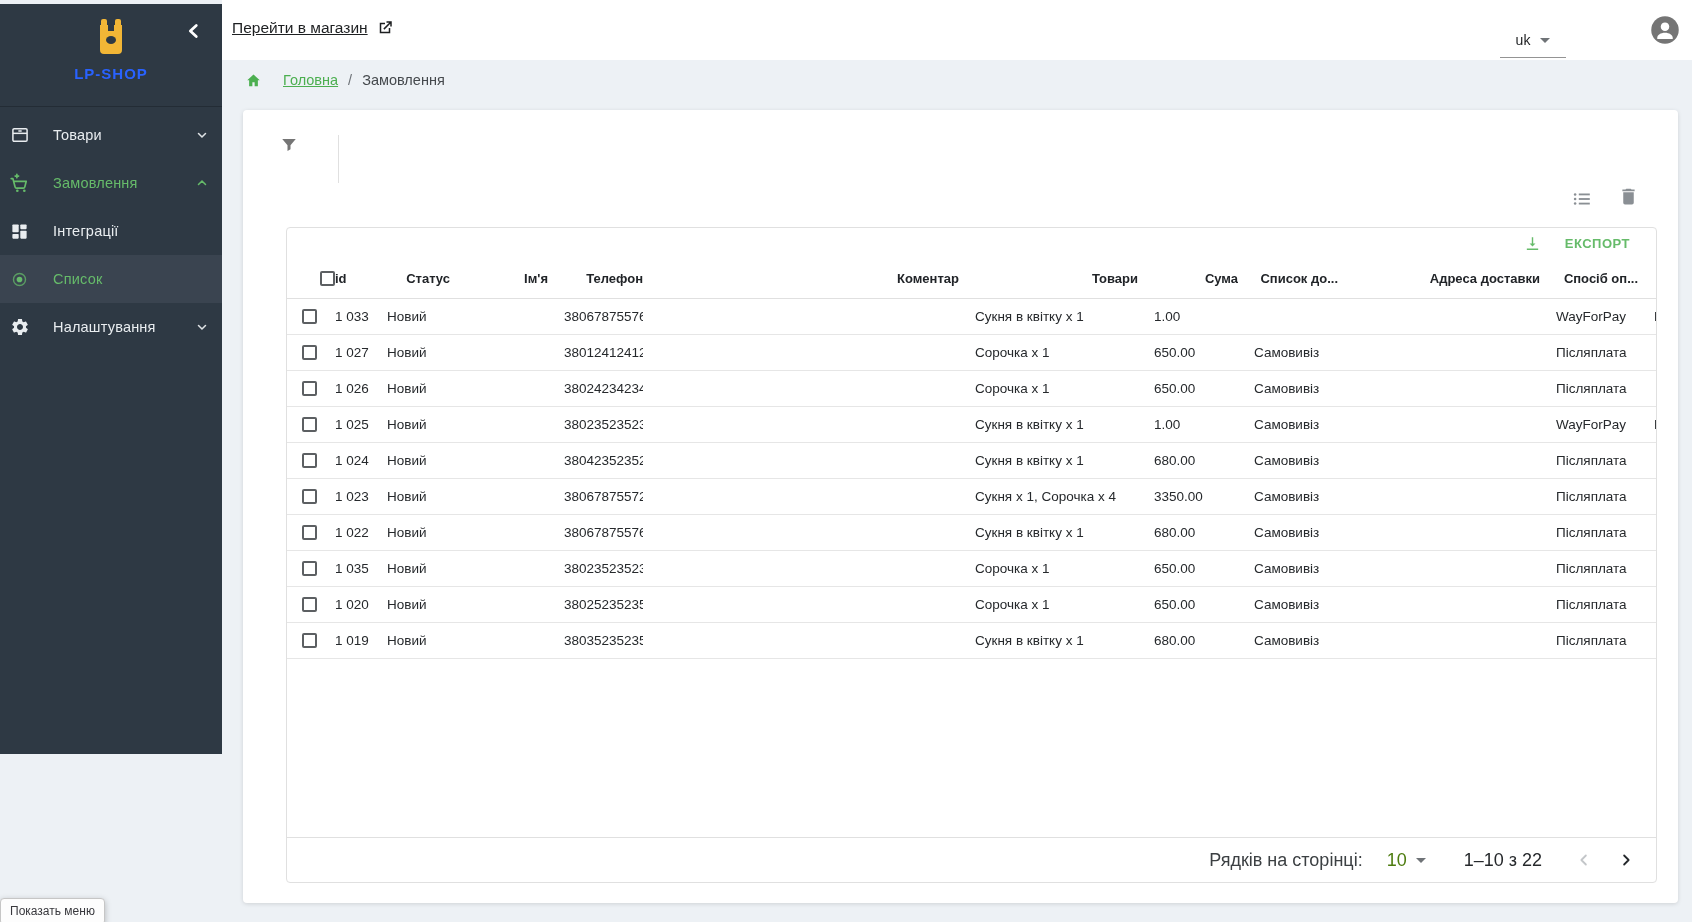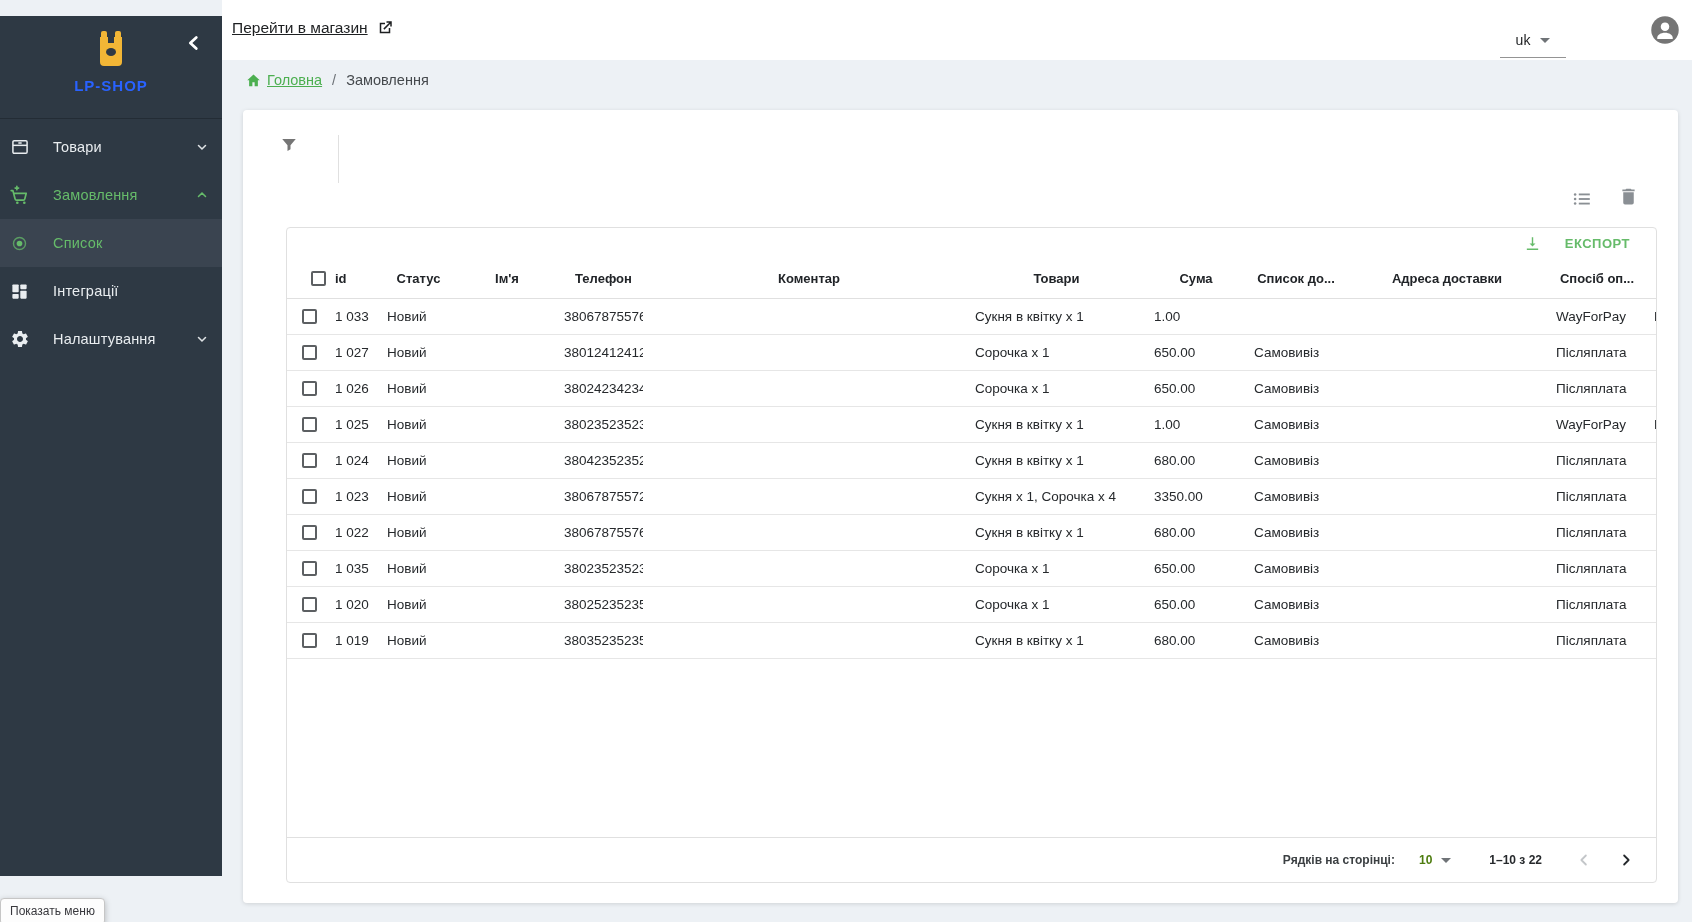--- a/index.html
+++ b/index.html
@@ -1,20 +1,20 @@
 <!DOCTYPE html>
 <html><head>
 <meta charset="utf-8">
 <style>
   * { margin:0; padding:0; box-sizing:border-box; }
   html,body { width:1692px; height:922px; overflow:hidden; }
   body { font-family:"Liberation Sans", sans-serif; background:#edf1f5; position:relative; }
 
   
-  #sidebar { position:absolute; left:0; top:16px; width:222px; height:860px; background:#2e3944; z-index:2; }
+  #sidebar { position:absolute; left:0; top:4px; width:222px; height:750px; background:#2e3944; z-index:2; }
   #collapse-btn { position:absolute; right:16px; top:16px; width:24px; height:24px; background:none; border:none; cursor:pointer; color:#fff; }
   #logo-block { padding-top:14px; text-align:center; border-bottom:1px solid rgba(0,0,0,0.22); padding-bottom:24px; }
   #logo-text { margin-top:5px; font-size:15px; font-weight:bold; letter-spacing:1px; color:#2962ff; }
   #nav { margin-top:4px; }
   .nav-item { position:relative; height:48px; display:flex; align-items:center; padding-left:9px; color:#e9edf0; font-size:14.5px; cursor:pointer; }
   .nav-item .mi { width:21px; height:21px; flex:0 0 21px; display:flex; align-items:center; justify-content:center; }
   .nav-item .lbl { margin-left:23px; letter-spacing:.2px; }
   .nav-item .chev { position:absolute; right:13px; top:17px; width:14px; height:14px; }
   .nav-item.green { color:#66bb6a; }
   .nav-item.active-sub { background:#3a4450; color:#66bb6a; }
@@ -22,45 +22,45 @@
 
   
   #topbar { position:absolute; left:222px; top:0; width:1470px; height:60px; background:#fff; z-index:1; }
   #shop-link { position:absolute; left:10px; top:19px; font-size:15.5px; color:#1d1f21; text-decoration:underline; display:flex; align-items:center; gap:8px; cursor:pointer; }
   #lang-select { position:absolute; right:126px; top:18px; width:66px; text-align:center; border-bottom:1px solid #949494; padding-bottom:9px; cursor:pointer; font-size:14px; color:#1d1f21;margin-top:14px; }
   #lang-caret { display:inline-block; margin-left:10px; width:0; height:0; border-left:5px solid transparent; border-right:5px solid transparent; border-top:5px solid #6f7377; vertical-align:2px; }
   #avatar { position:absolute; right:12px; top:15px; width:30px; height:30px; cursor:pointer; }
 
   
   #breadcrumb { position:absolute; left:246px; top:72px; display:flex; align-items:center; gap:10px; font-size:14.5px; z-index:1; }
-  #breadcrumb .home-link { color:#4caf50; display:flex; align-items:center; gap:6px; cursor:pointer; }
+  #breadcrumb .home-link { color:#4caf50; display:flex; align-items:center; gap:22px; cursor:pointer; }
   #breadcrumb .home-label { text-decoration:underline; }
   #breadcrumb .sep { color:#6d7277; }
   #breadcrumb .current { color:#45494d; }
 
   
   #paper { position:absolute; left:243px; top:110px; width:1435px; height:793px; background:#fff; border-radius:4px; box-shadow:0 1px 4px rgba(0,0,0,.13); z-index:1; }
   #filter-btn { position:absolute; left:36px; top:26px; width:20px; height:20px; color:#757575; cursor:pointer; background:none; border:none; }
   #filter-divider { position:absolute; left:95px; top:25px; width:1px; height:48px; background:#e0e0e0; }
   #view-list-btn { position:absolute; left:1328px; top:78px; width:22px; height:22px; color:#8a8f94; cursor:pointer; background:none; border:none; }
   #delete-btn { position:absolute; left:1374px; top:76px; width:22px; height:22px; color:#8a8f94; cursor:pointer; background:none; border:none; }
 
   
   #card { position:absolute; left:43px; top:117px; width:1371px; height:656px; border:1px solid #e0e0e0; border-radius:4px; background:#fff; display:flex; flex-direction:column; overflow:hidden; }
   #export-bar { height:31px; flex:0 0 31px; display:flex; align-items:center; justify-content:flex-end; padding-right:26px; }
   #export-btn { display:flex; align-items:center; gap:24px; color:#66bb6a; font-size:13px; font-weight:bold; letter-spacing:.5px; background:none; border:none; cursor:pointer; }
   #table-wrap { overflow:hidden; flex:0 0 auto; }
   table { table-layout:fixed; width:1466px; border-collapse:collapse; }
-  th { height:39px; border-bottom:1px solid #e0e0e0; text-align:center; padding:0 0 0 16px; font-size:13px; font-weight:bold; color:#212428; white-space:nowrap; overflow:hidden; }
+  th { height:39px; border-bottom:1px solid #e0e0e0; text-align:right; padding:0 0 0 16px; font-size:13px; font-weight:bold; color:#212428; white-space:nowrap; overflow:hidden; }
   td { height:36px; border-bottom:1px solid #e6e6e6; padding:0 0 0 16px; font-size:13.5px; color:#26292c; white-space:nowrap; overflow:hidden; }
   th.c-id, td.c-id { text-align:left; padding:0; }
   th.c-cb, td.c-cb { padding:0 0 0 15px; }
   .cb { display:inline-block; width:15px; height:15px; border:2px solid #5c5f62; border-radius:2px; background:#fff; cursor:pointer; vertical-align:middle; }
   #spacer { flex:1 1 auto; }
-  #pagination { flex:0 0 45px; border-top:1px solid #e0e0e0; display:flex; align-items:center; justify-content:flex-end; padding-right:18px; font-size:12px; color:#3c4043;font-weight:bold; }
+  #pagination { flex:0 0 45px; border-top:1px solid #e0e0e0; display:flex; align-items:center; justify-content:flex-end; padding-right:18px; font-size:18px; color:#3c4043; }
   #rpp-label { margin-right:24px; }
   #rpp-select { display:flex; align-items:center; gap:9px; margin-right:38px; cursor:pointer; color:#4d7c0f; }
   #rpp-caret { width:0; height:0; border-left:5px solid transparent; border-right:5px solid transparent; border-top:5px solid #6f7377; }
   #range-label { margin-right:30px; color:#26292c; }
   .pg-btn { width:24px; height:24px; background:none; border:none; display:flex; align-items:center; justify-content:center; cursor:pointer; }
   #prev-btn { color:#c3c6c9; margin-right:18px; }
   #next-btn { color:#26292c; }
 </style>
 </head>
 <body>
@@ -105,39 +105,39 @@
             <circle cx="17.5" cy="20.3" r="1.5" fill="currentColor" stroke="none"></circle>
           </svg>
       </span>
       <span class="lbl">Замовлення</span>
       <span class="chev">
         <svg width="14" height="14" viewBox="0 0 24 24" fill="none" stroke="#66bb6a" stroke-width="2.6" stroke-linecap="round">
             <path d="M6 14.5l6-6 6 6"></path>
           </svg>
       </span>
     </div>
-    <div class="nav-item active-sub">
-      <span class="mi">
-        <svg width="17" height="17" viewBox="0 0 24 24">
-            <circle cx="12" cy="12" r="8.5" fill="none" stroke="rgba(102,187,106,0.75)" stroke-width="2"></circle>
-            <circle cx="12" cy="12" r="4" fill="#66bb6a"></circle>
-          </svg>
-      </span>
-      <span class="lbl">Список</span>
-    </div>
     <div class="nav-item">
       <span class="mi">
         <svg width="19" height="19" viewBox="0 0 24 24" fill="currentColor">
             <rect x="3" y="3" width="8" height="10" rx="1"></rect>
             <rect x="13" y="3" width="8" height="6" rx="1"></rect>
             <rect x="13" y="11" width="8" height="10" rx="1"></rect>
             <rect x="3" y="15" width="8" height="6" rx="1"></rect>
           </svg>
       </span>
       <span class="lbl">Інтеграції</span>
+    </div>
+    <div class="nav-item active-sub">
+      <span class="mi">
+        <svg width="17" height="17" viewBox="0 0 24 24">
+            <circle cx="12" cy="12" r="8.5" fill="none" stroke="rgba(102,187,106,0.75)" stroke-width="2"></circle>
+            <circle cx="12" cy="12" r="4" fill="#66bb6a"></circle>
+          </svg>
+      </span>
+      <span class="lbl">Список</span>
     </div>
     <div class="nav-item">
       <span class="mi">
         <svg width="20" height="20" viewBox="0 0 24 24" fill="currentColor">
             <path d="M19.14 12.94c.04-.3.06-.61.06-.94s-.02-.64-.07-.94l2.03-1.58c.18-.14.23-.41.12-.61l-1.92-3.32c-.12-.22-.37-.29-.59-.22l-2.39.96c-.5-.38-1.03-.7-1.62-.94l-.36-2.54c-.04-.24-.24-.41-.48-.41h-3.84c-.24 0-.43.17-.47.41l-.36 2.54c-.59.24-1.13.57-1.62.94l-2.39-.96c-.22-.08-.47 0-.59.22L2.74 8.87c-.12.21-.08.47.12.61l2.03 1.58c-.05.3-.09.63-.09.94s.02.64.07.94l-2.03 1.58c-.18.14-.23.41-.12.61l1.92 3.32c.12.22.37.29.59.22l2.39-.96c.5.38 1.03.7 1.62.94l.36 2.54c.05.24.24.41.48.41h3.84c.24 0 .44-.17.47-.41l.36-2.54c.59-.24 1.13-.56 1.62-.94l2.39.96c.22.08.47 0 .59-.22l1.92-3.32c.12-.22.07-.47-.12-.61zM12 15.6c-1.98 0-3.6-1.62-3.6-3.6s1.62-3.6 3.6-3.6 3.6 1.62 3.6 3.6-1.62 3.6-3.6 3.6z"></path>
           </svg>
       </span>
       <span class="lbl">Налаштування</span>
       <span class="chev">
         <svg width="14" height="14" viewBox="0 0 24 24" fill="none" stroke="#dfe3e6" stroke-width="2.6" stroke-linecap="round">

